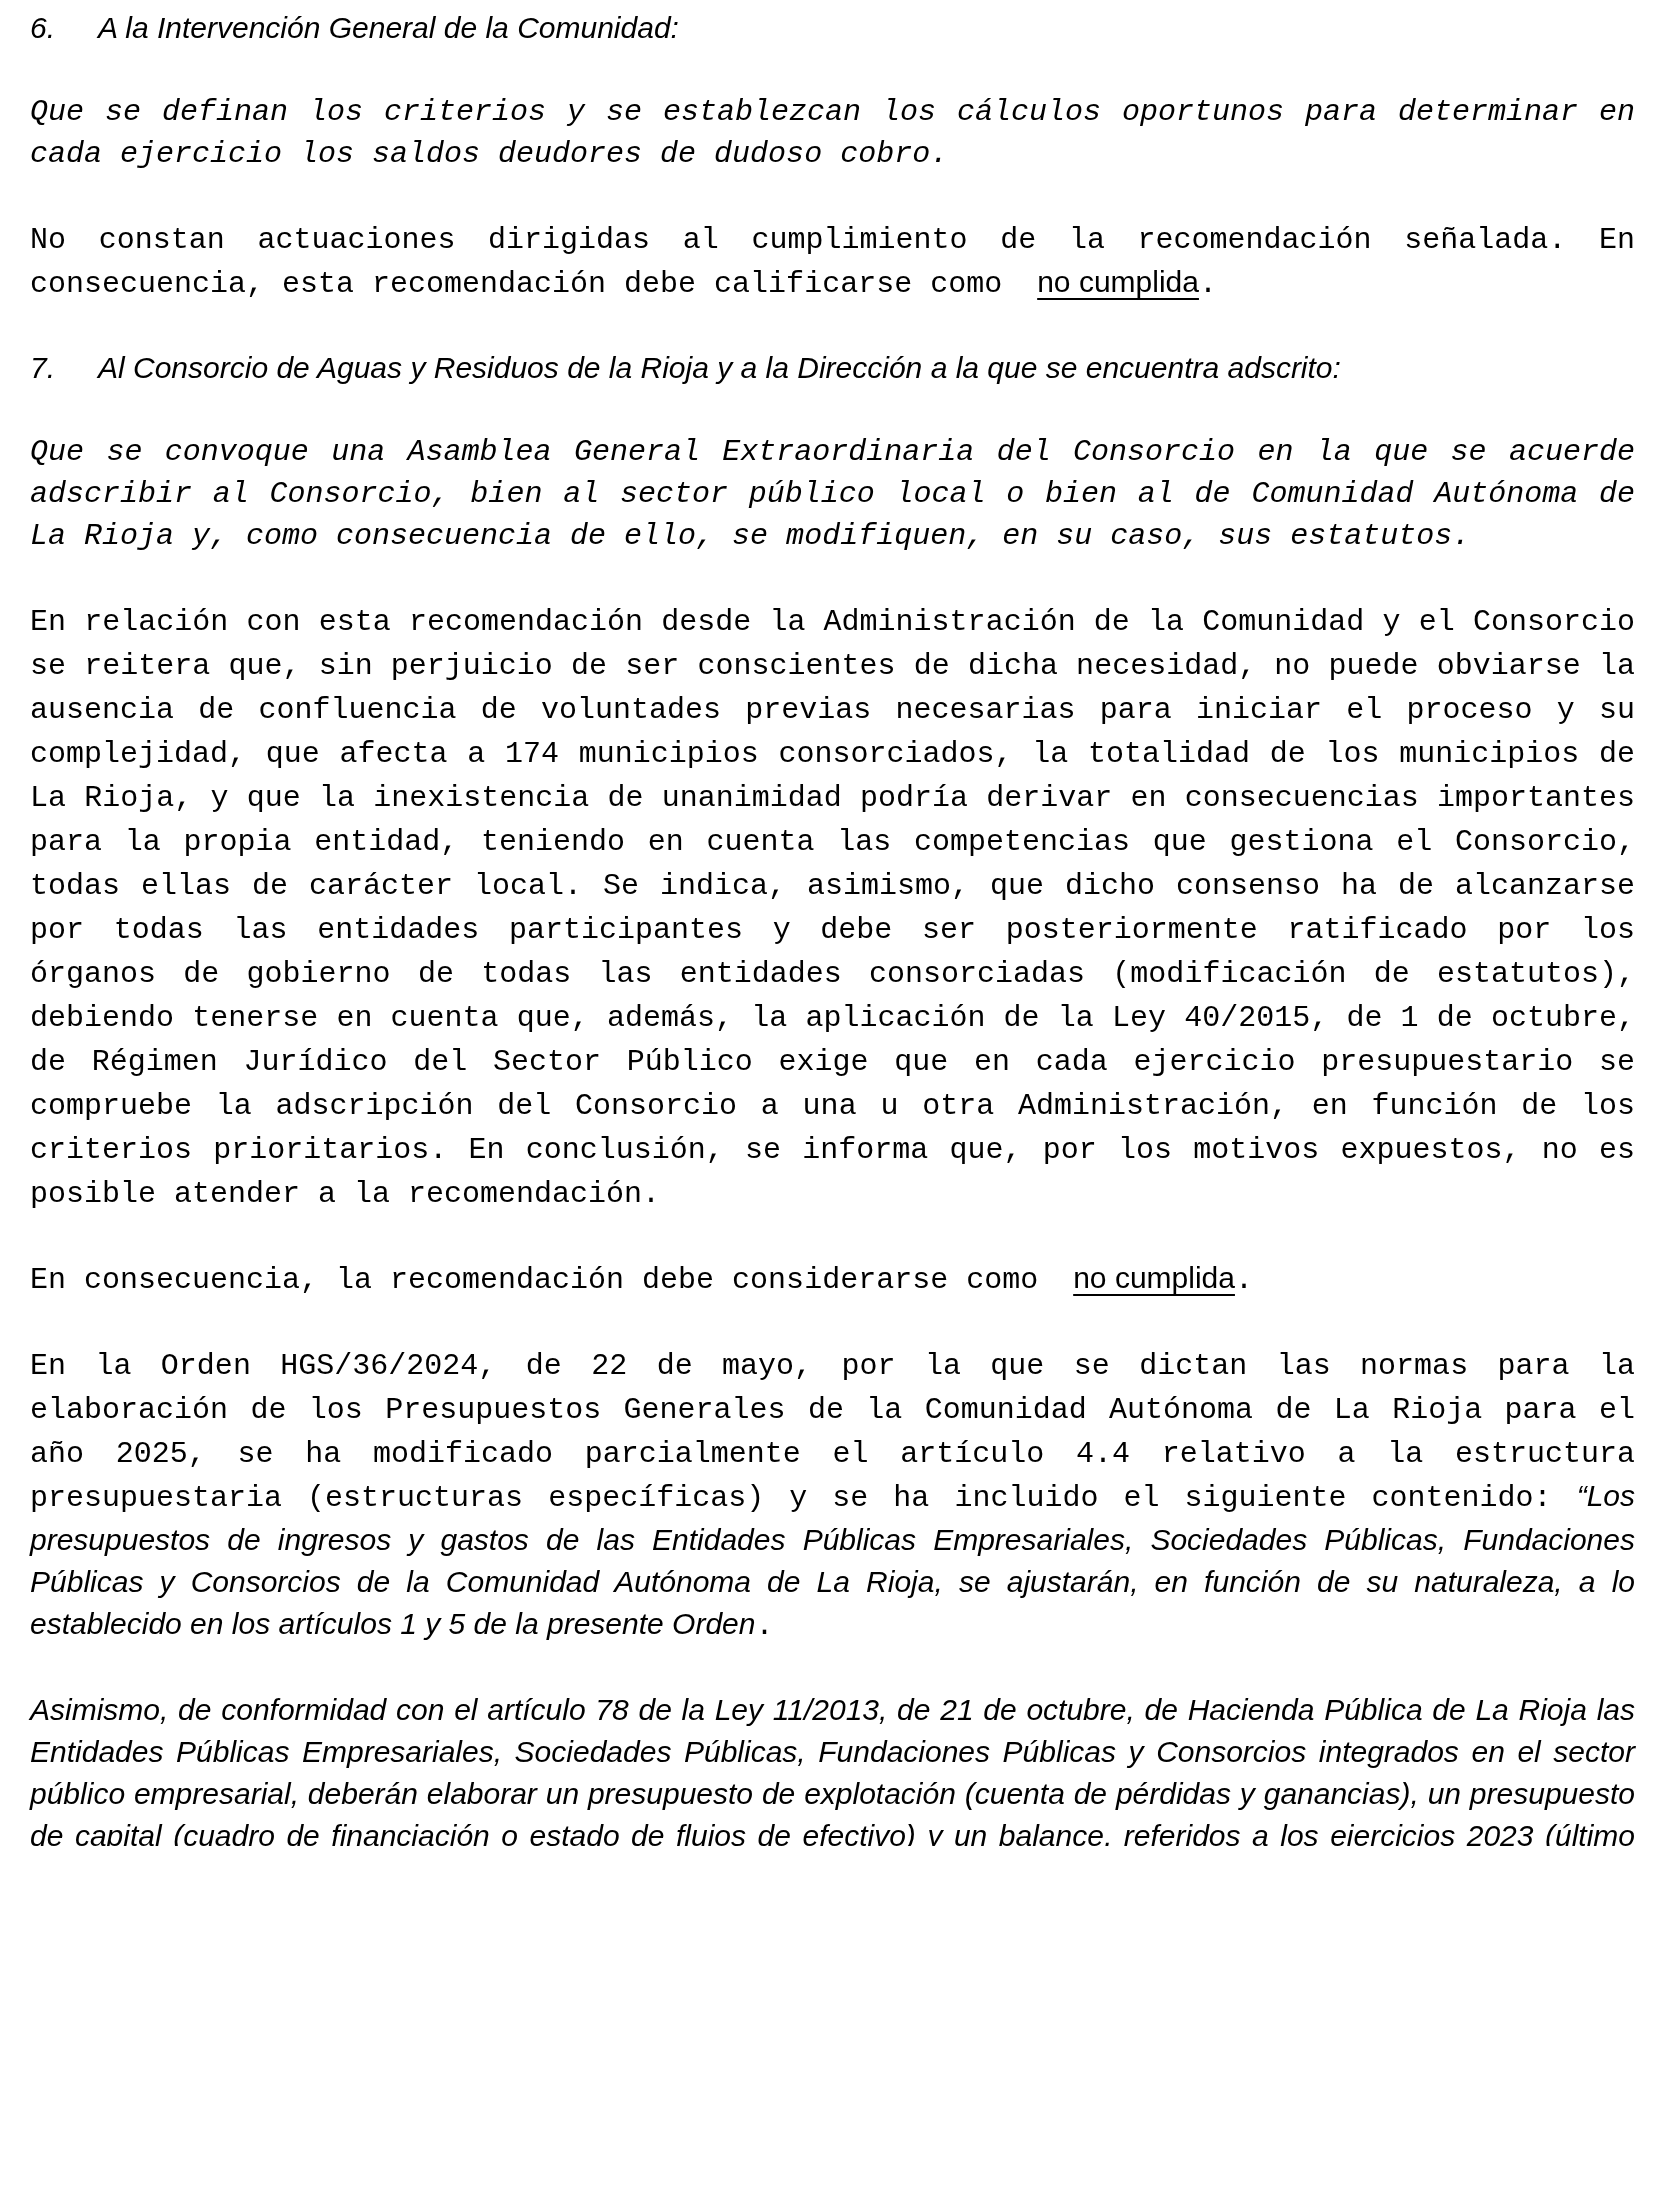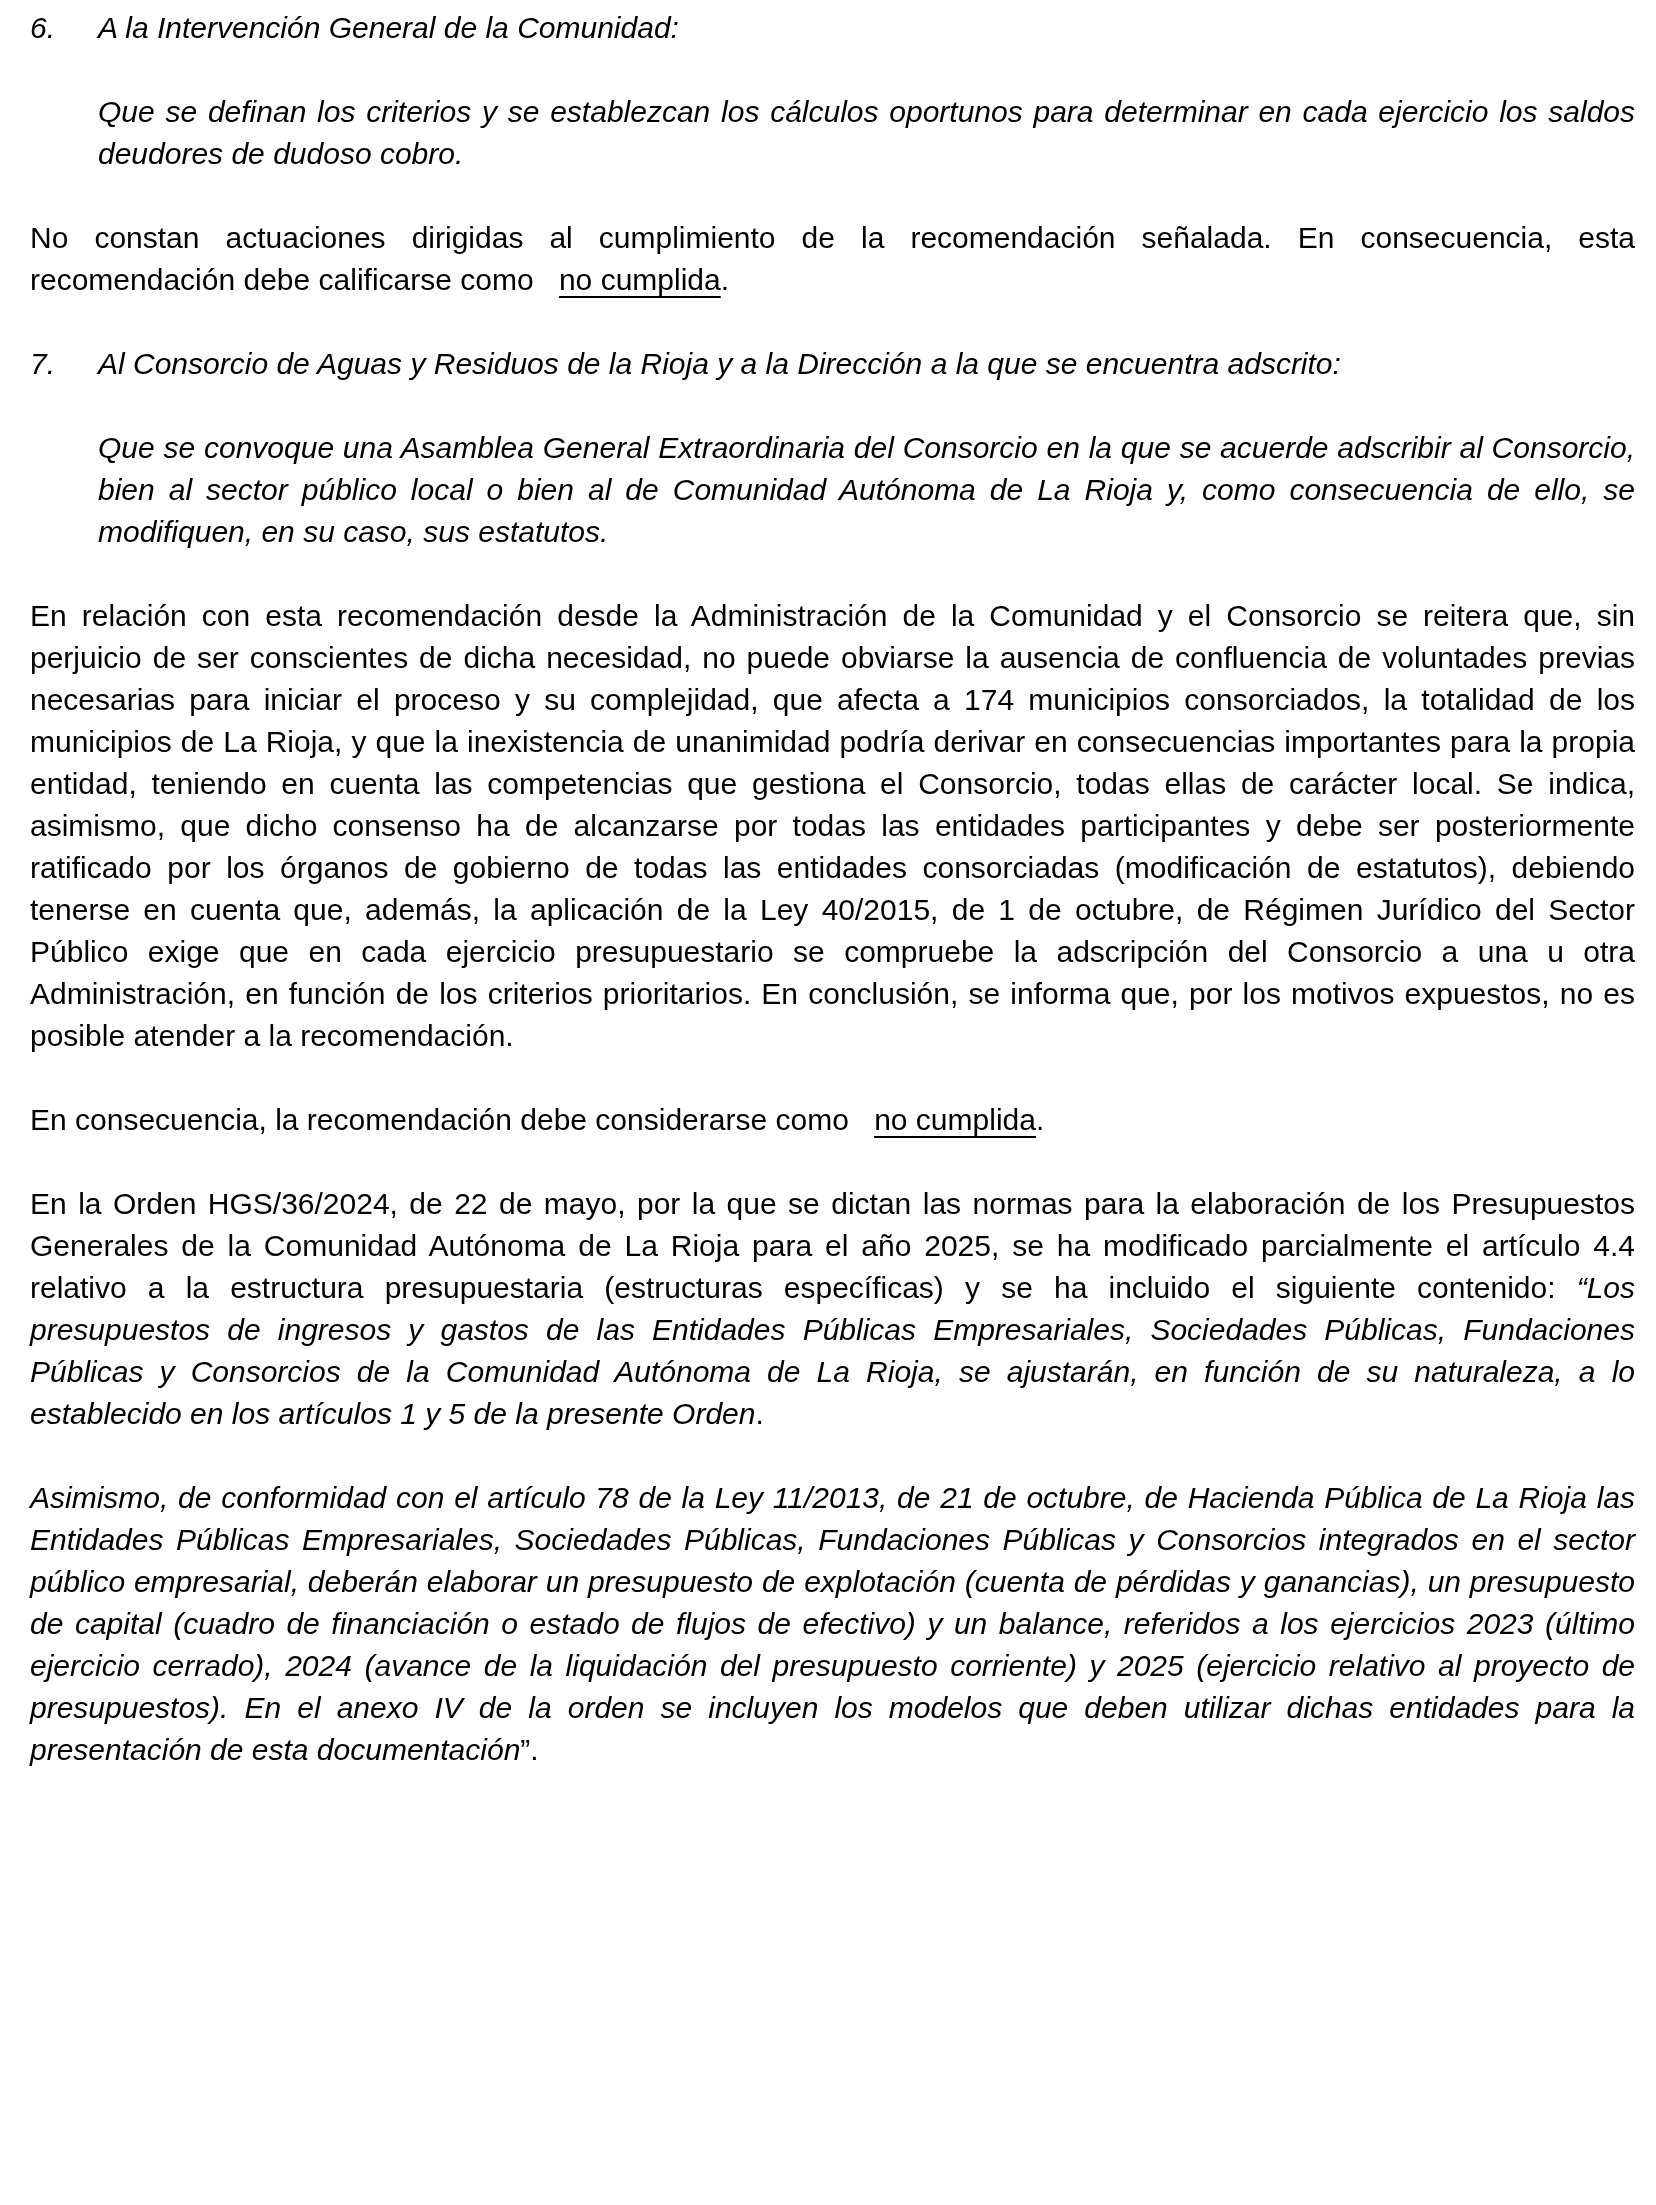--- a/index.html
+++ b/index.html
@@ -12,23 +12,23 @@
     color: #000000;
     font-family: "Liberation Sans", "DejaVu Sans", sans-serif;
     font-size: 30px;
     line-height: 42px;
     padding: 7.2px 22px 0 30px;
     overflow: hidden;
   }
   p { margin: 0 0 42px 0; }
   p.numbered_heading { font-style: italic; text-align: left; }
   p.numbered_heading .num { display: inline-block; width: 68px; }
-  p.quote { margin-left: 68px; text-align: justify; font-style: italic; }
+  p.quote { text-align: justify; font-style: italic; font-family: Liberation Mono, monospace; }
   p.body { text-align: justify; }
-  .seg-r  { font-style: normal; }
+  .seg-r  { font-style: normal; font-family: Liberation Mono, monospace; }
   .seg-i  { font-style: italic; }
   .seg-ru {
     font-style: normal;
     text-decoration: underline;
     text-decoration-thickness: 2.4px;
     text-underline-offset: 5.6px;
     margin-left: 17px;
   }
 </style>
 </head>

